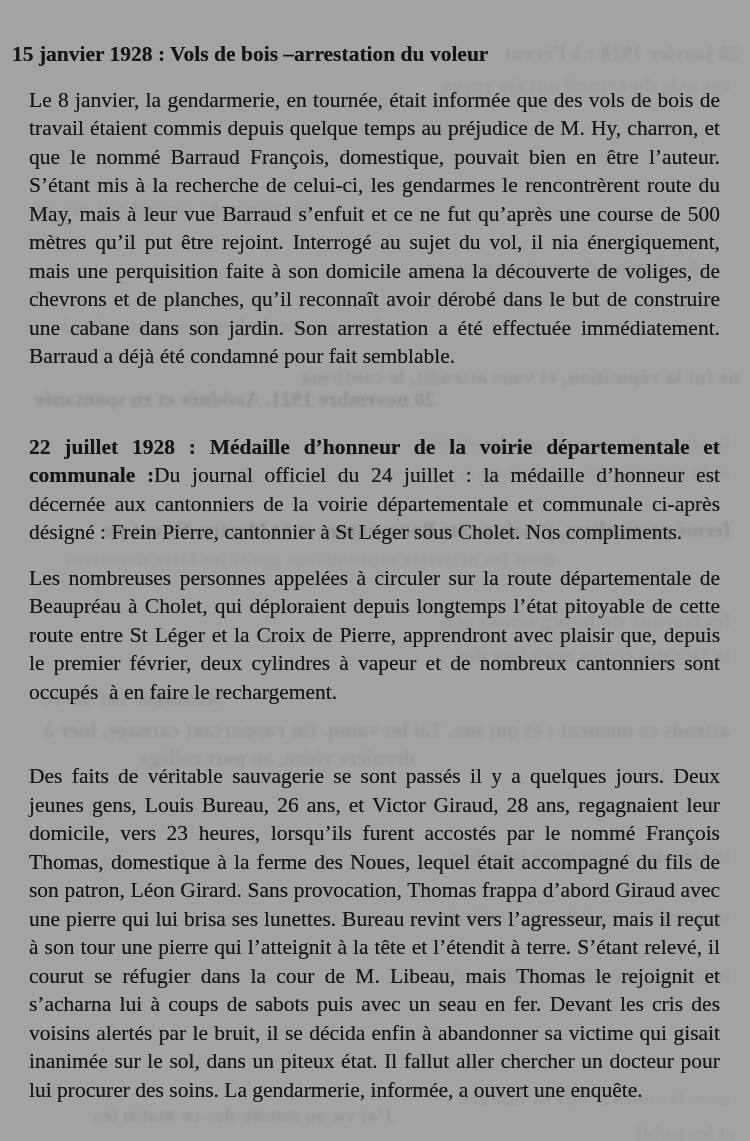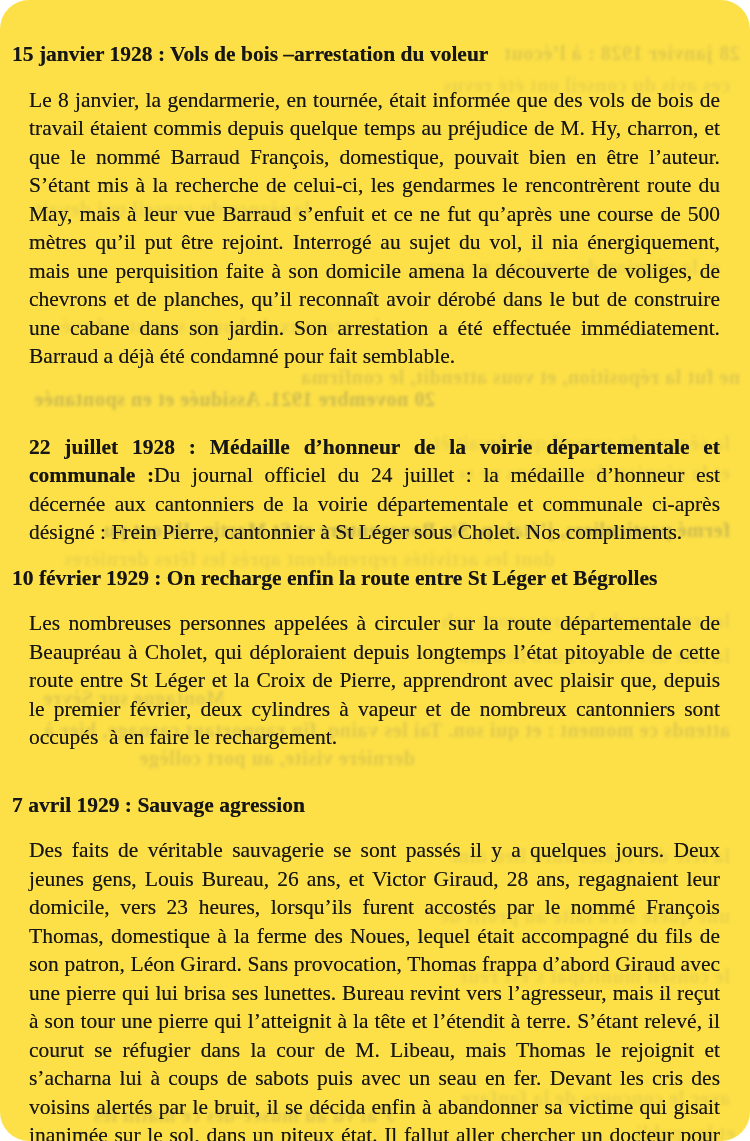--- a/index.html
+++ b/index.html
@@ -1,24 +1,23 @@
 <!DOCTYPE html>
 <html><head>
 <meta charset="utf-8">
 <style>
   html, body { margin: 0; padding: 0; background: #ffffff; }
   .page {
     position: relative;
     width: 750px;
     height: 1141px;
-    background: #fde047;
+    background: #a3a3a3;
     overflow: hidden;
     font-family: "Liberation Serif", "DejaVu Serif", serif;
     color: #161616;
-    border-radius: 29px;
   }
   
   .content {
     position: relative;
     z-index: 2;
     padding: 40px 13px 0 12px;
     font-size: 21.5px;
     line-height: 28.5px;
     text-align: justify;
     text-align-last: left;
@@ -86,22 +85,20 @@
 
   <div class="content">
 
     <h2>15 janvier 1928 : Vols de bois –arrestation du voleur</h2>
     <p>Le 8 janvier, la gendarmerie, en tournée, était informée que des vols de bois de travail étaient commis depuis quelque temps au préjudice de M. Hy, charron, et que le nommé Barraud François, domestique, pouvait bien en être l’auteur. S’étant mis à la recherche de celui-ci, les gendarmes le rencontrèrent route du May, mais à leur vue Barraud s’enfuit et ce ne fut qu’après une course de 500 mètres qu’il put être rejoint. Interrogé au sujet du vol, il nia énergiquement, mais une perquisition faite à son domicile amena la découverte de voliges, de chevrons et de planches, qu’il reconnaît avoir dérobé dans le but de construire une cabane dans son jardin. Son arrestation a été effectuée immédiatement. Barraud a déjà été condamné pour fait semblable.</p>
 
     <div class="gap-a"></div>
 
     <p><strong>22 juillet 1928 : Médaille d’honneur de la voirie départementale et communale :</strong><span>Du journal officiel du 24 juillet : la médaille d’honneur est décernée aux cantonniers de la voirie départementale et communale ci-après désigné : Frein Pierre, cantonnier à St Léger sous Cholet. Nos compliments.</span></p>
 
-    <h2>10 février 1929 : On recharge enfin la route entre St Léger et Bégrolles</h2>
     <p>Les nombreuses personnes appelées à circuler sur la route départementale de Beaupréau à Cholet, qui déploraient depuis longtemps l’état pitoyable de cette route entre St Léger et la Croix de Pierre, apprendront avec plaisir que, depuis le premier février, deux cylindres à vapeur et de nombreux cantonniers sont occupés &nbsp;à en faire le rechargement.</p>
 
     <div class="gap-b"></div>
 
-    <h2>7 avril 1929 : Sauvage agression</h2>
     <p>Des faits de véritable sauvagerie se sont passés il y a quelques jours. Deux jeunes gens, Louis Bureau, 26 ans, et Victor Giraud, 28 ans, regagnaient leur domicile, vers 23 heures, lorsqu’ils furent accostés par le nommé François Thomas, domestique à la ferme des Noues, lequel était accompagné du fils de son patron, Léon Girard. Sans provocation, Thomas frappa d’abord Giraud avec une pierre qui lui brisa ses lunettes. Bureau revint vers l’agresseur, mais il reçut à son tour une pierre qui l’atteignit à la tête et l’étendit à terre. S’étant relevé, il courut se réfugier dans la cour de M. Libeau, mais Thomas le rejoignit et s’acharna lui à coups de sabots puis avec un seau en fer. Devant les cris des voisins alertés par le bruit, il se décida enfin à abandonner sa victime qui gisait inanimée sur le sol, dans un piteux état. Il fallut aller chercher un docteur pour lui procurer des soins. La gendarmerie, informée, a ouvert une enquête.</p>
 
   </div>
 </div>
 
 </body></html>

